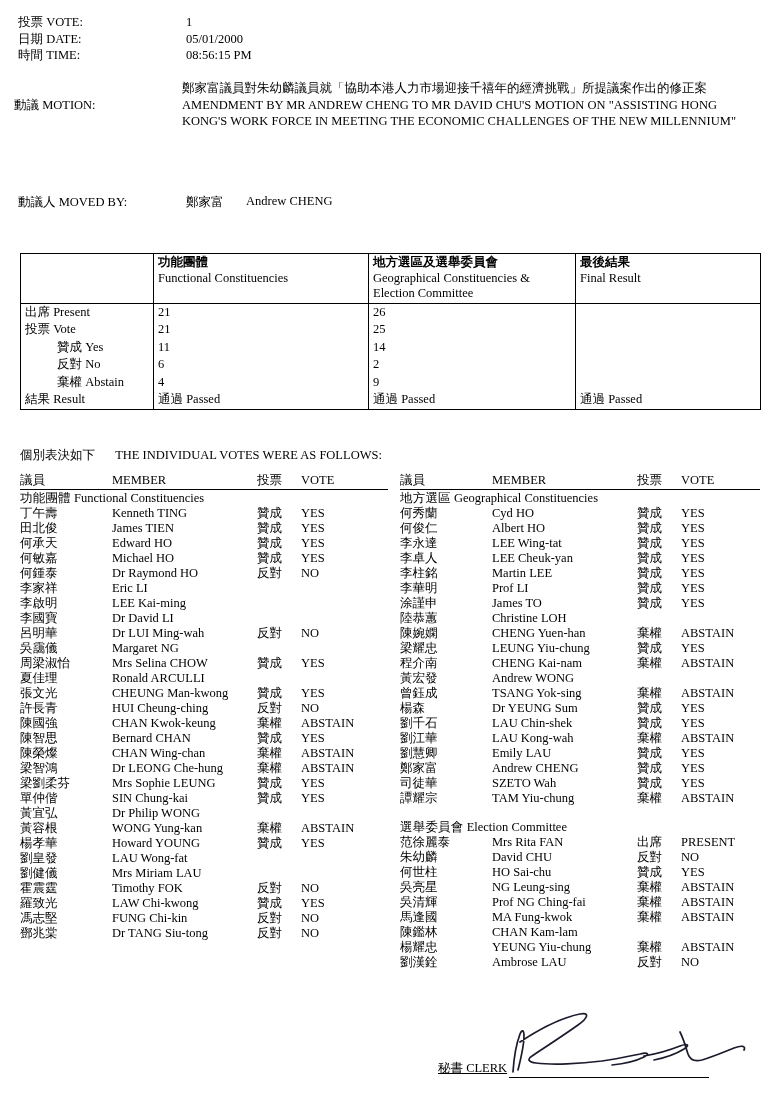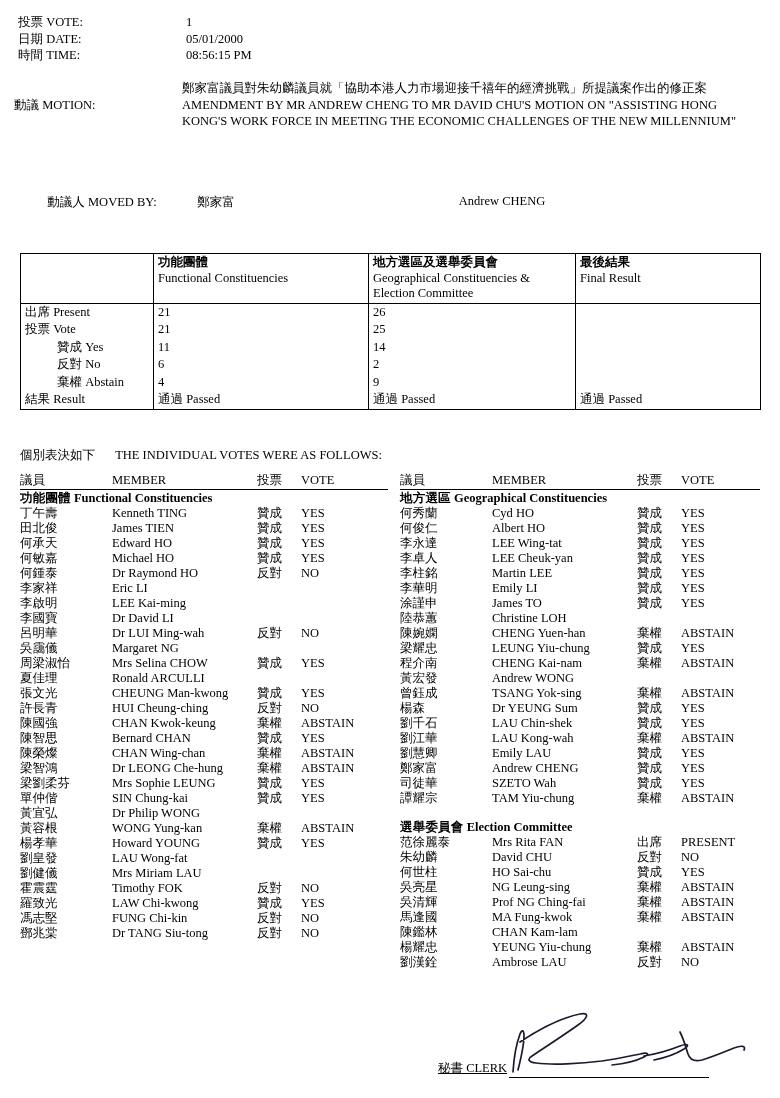--- a/index.html
+++ b/index.html
@@ -65,21 +65,20 @@
   }
   .motion-zh { display: block; }
   .motion-en { display: block; }
 
   .movedby {
     position: absolute;
     left: 18px;
     top: 194px;
     width: 740px;
     display: flex;
-    text-align: center;
   }
   .movedby-label {
     width: 168px;
     flex: 0 0 168px;
     white-space: nowrap;
   }
   .movedby-name-zh {
     width: 60px;
     flex: 0 0 60px;
   }
@@ -146,21 +145,21 @@
     line-height: 16px;
     border-bottom: 1.6px solid #000;
     padding-bottom: 1px;
   }
   .c-zh   { width: 92px; flex: 0 0 92px; }
   .c-en   { width: 145px; flex: 0 0 145px; }
   .c-vzh  { width: 44px;  flex: 0 0 44px; }
   .c-ven  { flex: 1 1 auto; }
 
   .grp {
-    font-weight: bold;
+    font-weight: normal;
     line-height: 15px;
     padding-top: 1px;
     white-space: nowrap;
   }
   .grp .grp-zh { letter-spacing: 0.2px; }
   .vrow {
     display: flex;
     line-height: 15px;
     white-space: nowrap;
   }
@@ -521,21 +520,21 @@
             <span class="c-ven">YES</span>
           </div>
           <div class="vrow">
             <span class="c-zh">李柱銘</span>
             <span class="c-en">Martin LEE</span>
             <span class="c-vzh">贊成</span>
             <span class="c-ven">YES</span>
           </div>
           <div class="vrow">
             <span class="c-zh">李華明</span>
-            <span class="c-en">Emily LI</span>
+            <span class="c-en">Prof LI</span>
             <span class="c-vzh">贊成</span>
             <span class="c-ven">YES</span>
           </div>
           <div class="vrow">
             <span class="c-zh">涂謹申</span>
             <span class="c-en">James TO</span>
             <span class="c-vzh">贊成</span>
             <span class="c-ven">YES</span>
           </div>
           <div class="vrow">

